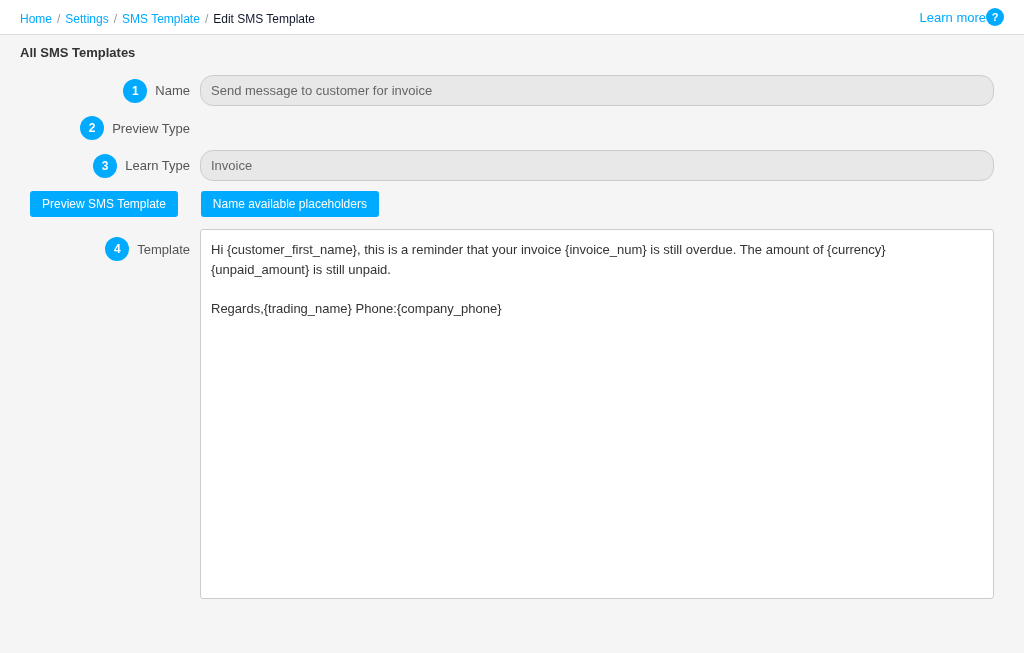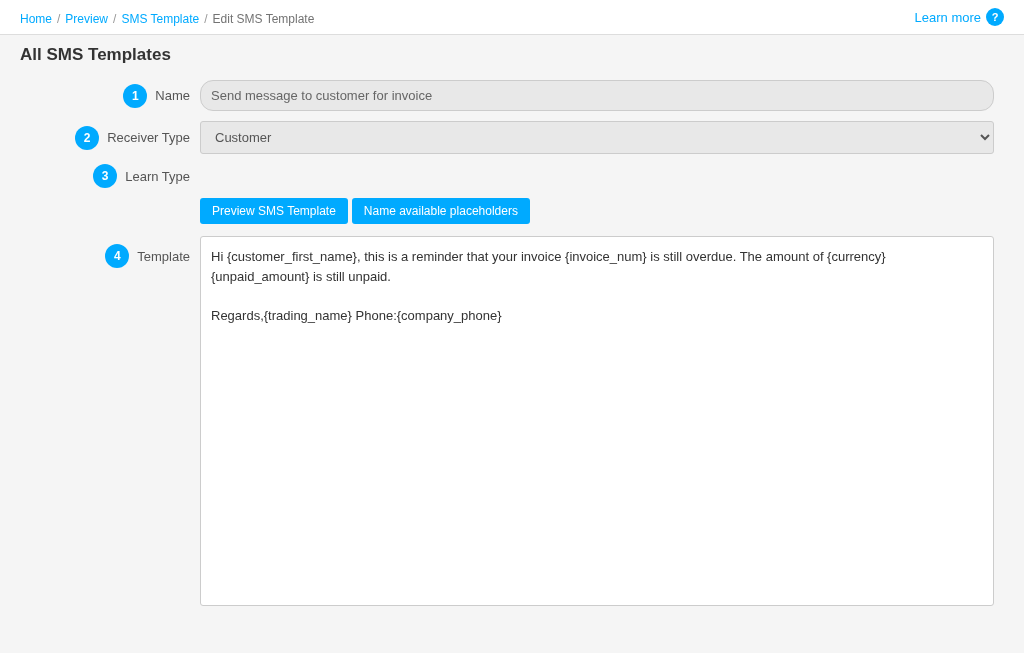--- a/index.html
+++ b/index.html
@@ -25,46 +25,45 @@
       color: #666;
     }
     .breadcrumb a {
       color: #00aaff;
       text-decoration: none;
     }
     .breadcrumb .separator {
       color: #999;
     }
     .breadcrumb .current {
-      color: #737373;
+      color: #0f172a;
       font-weight: normal;
     }
     .learn-more {
       display: flex;
       align-items: center;
-      gap: 5px;
       color: #00aaff;
       font-size: 13px;
       cursor: pointer;
     }
     .learn-more .help-icon {
       width: 18px;
       height: 18px;
       background: #00aaff;
       border-radius: 50%;
       display: flex;
       align-items: center;
       justify-content: center;
       color: white;
       font-size: 11px;
       font-weight: bold;
     }
     .page-header {
       padding: 10px 20px 5px;
-      font-size: 17px;
+      font-size: 13px;
       font-weight: bold;
       color: #333;
       background: #f5f5f5;
     }
     .main-content {
       padding: 10px 30px 20px;
       background: #f5f5f5;
     }
     .form-row {
       display: flex;
@@ -114,23 +113,22 @@
       border-radius: 3px;
       font-size: 13px;
       background: #e8e8e8;
       color: #555;
       outline: none;
       appearance: auto;
       cursor: pointer;
     }
     .btn-group {
       display: flex;
-      gap: 4px;
+      gap: 23px;
       margin-bottom: 12px;
-      margin-left: 170px;
     }
     .btn {
       padding: 6px 12px;
       border: none;
       border-radius: 3px;
       font-size: 12px;
       cursor: pointer;
       color: white;
       background: #00aaff;
     }
@@ -163,21 +161,21 @@
       line-height: 1.5;
     }
   </style>
 </head>
 <body>
 
 <div class="top-bar">
   <nav class="breadcrumb">
     <a href="#">Home</a>
     <span class="separator">/</span>
-    <a href="#">Preview</a>
+    <a href="#">Settings</a>
     <span class="separator">/</span>
     <a href="#">SMS Template</a>
     <span class="separator">/</span>
     <span class="current">Edit SMS Template</span>
   </nav>
   <div class="learn-more">
     <span>Learn more</span>
     <div class="help-icon">?</div>
   </div>
 </div>
@@ -190,34 +188,30 @@
     <div class="step-label">
       <div class="step-circle">1</div>
       <span class="step-text">Name</span>
     </div>
     <input type="text" class="form-control" readonly="" value="Send message to customer for invoice" style="">
   </div>
 
   <div class="form-row">
     <div class="step-label">
       <div class="step-circle">2</div>
-      <span class="step-text">Receiver Type</span>
-    </div>
-    <select class="form-control-select">
-      <option>Customer</option>
-      <option>Vendor</option>
-      <option>Contact</option>
-    </select>
+      <span class="step-text">Preview Type</span>
+    </div>
   </div>
 
   <div class="form-row">
     <div class="step-label">
       <div class="step-circle">3</div>
       <span class="step-text">Learn Type</span>
     </div>
+    <input type="text" class="form-control" readonly="" value="Invoice" style="">
   </div>
 
   <div class="btn-group">
     <button class="btn">Preview SMS Template</button>
     <button class="btn">Name available placeholders</button>
   </div>
 
   <div class="message-row">
     <div class="message-label">
       <div class="step-circle">4</div>

